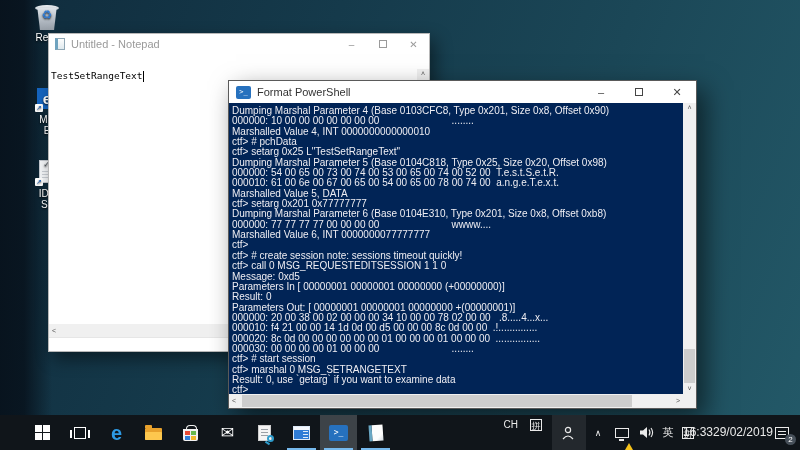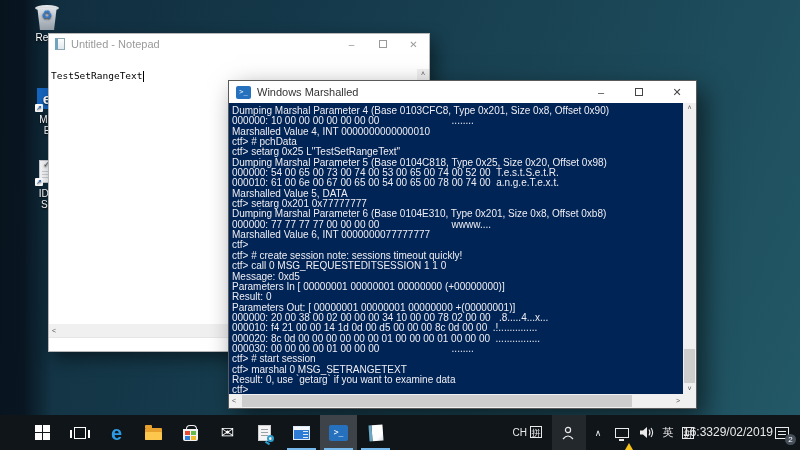--- a/index.html
+++ b/index.html
@@ -95,21 +95,21 @@
   .ctfwin::before{content:"";position:absolute;left:0;right:0;top:0;height:3px;background:#f4f8fd;}
   .ctfwin::after{content:"";position:absolute;right:1px;top:4px;width:5px;height:8px;
     background:repeating-linear-gradient(180deg,#dce9f7 0 1px,transparent 1px 3px);}
   .pstile{width:19px;height:16px;border-radius:2px;background:#2671be;color:#fff;
     font-family:"DejaVu Sans Mono",monospace;font-size:8px;line-height:16px;text-align:center;}
   .nptile{position:relative;width:14px;height:16px;background:linear-gradient(135deg,#fdfdfd 70%,#cfd9e0 100%);
     border-left:3px solid #69a7c4;transform:rotate(-4deg);box-shadow:0 0 1px #000;}
   
   .tb-tray{margin-left:auto;display:flex;align-items:center;color:#eaeaea;}
   .tray-item{display:flex;align-items:center;justify-content:center;height:100%;}
-  .langbar{display:flex;align-items:flex-end;gap:3px;padding:12px 10px;font-size:10px;}
+  .langbar{display:flex;align-items:flex-start;gap:12px;padding:4px 10px;font-size:10px;}
   .imebox{display:inline-block;width:12px;height:12px;border:1px solid #eaeaea;font-size:9px;line-height:12px;text-align:center;}
   .people{width:34px;background:#23282d;}
   .chev{width:24px;font-size:9px;}
   .moni{position:relative;width:24px;}
   .moni .scrn{position:relative;width:14px;height:10px;border:1.5px solid #eaeaea;}
   .moni .scrn::after{content:"";position:absolute;left:3px;bottom:-4px;width:5px;height:2px;background:#eaeaea;}
   .warn{position:absolute;right:1px;bottom:0;width:0;height:0;border-left:4px solid transparent;
     border-right:4px solid transparent;border-bottom:7px solid #f6c21a;}
   .spk{width:24px;}
   .imechar{width:20px;font-size:11px;}
@@ -173,21 +173,21 @@
     </div>
     <div class="np-hscroll">
       <span>˂</span>
     </div>
     <div class="np-status"></div>
   </div>
 
   <div class="win ps">
     <div class="tbar ps-tbar">
       <span class="ps-icon">&gt;_</span>
-      <span class="wtitle">Windows Marshalled</span>
+      <span class="wtitle">Format PowerShell</span>
       <span class="wcontrols">
         <span class="wbtn">–</span>
         <span class="wbtn">
             <span class="maxbox"></span>
           </span>
         <span class="wbtn">✕</span>
       </span>
     </div>
     <div class="console"><div>Dumping Marshal Parameter 4 (Base 0103CFC8, Type 0x201, Size 0x8, Offset 0x90)</div><div>000000: 10 00 00 00 00 00 00 00                          ........</div><div>Marshalled Value 4, INT 0000000000000010</div><div>ctf&gt; # pchData</div><div>ctf&gt; setarg 0x25 L"TestSetRangeText"</div><div>Dumping Marshal Parameter 5 (Base 0104C818, Type 0x25, Size 0x20, Offset 0x98)</div><div>000000: 54 00 65 00 73 00 74 00 53 00 65 00 74 00 52 00  T.e.s.t.S.e.t.R.</div><div>000010: 61 00 6e 00 67 00 65 00 54 00 65 00 78 00 74 00  a.n.g.e.T.e.x.t.</div><div>Marshalled Value 5, DATA</div><div>ctf&gt; setarg 0x201 0x77777777</div><div>Dumping Marshal Parameter 6 (Base 0104E310, Type 0x201, Size 0x8, Offset 0xb8)</div><div>000000: 77 77 77 77 00 00 00 00                          wwww....</div><div>Marshalled Value 6, INT 0000000077777777</div><div>ctf&gt;</div><div>ctf&gt; # create session note: sessions timeout quickly!</div><div>ctf&gt; call 0 MSG_REQUESTEDITSESSION 1 1 0</div><div>Message: 0xd5</div><div>Parameters In [ 00000001 00000001 00000000 (+00000000)]</div><div>Result: 0</div><div>Parameters Out: [ 00000001 00000001 00000000 +(00000001)]</div><div>000000: 20 00 38 00 02 00 00 00 34 10 00 00 78 02 00 00   .8.....4...x...</div><div>000010: f4 21 00 00 14 1d 0d 00 d5 00 00 00 8c 0d 00 00  .!..............</div><div>000020: 8c 0d 00 00 00 00 00 00 01 00 00 00 01 00 00 00  ................</div><div>000030: 00 00 00 00 01 00 00 00                          ........</div><div>ctf&gt; # start session</div><div>ctf&gt; marshal 0 MSG_SETRANGETEXT</div><div>Result: 0, use `getarg` if you want to examine data</div><div>ctf&gt;</div></div>
     <div class="ps-vscroll">

